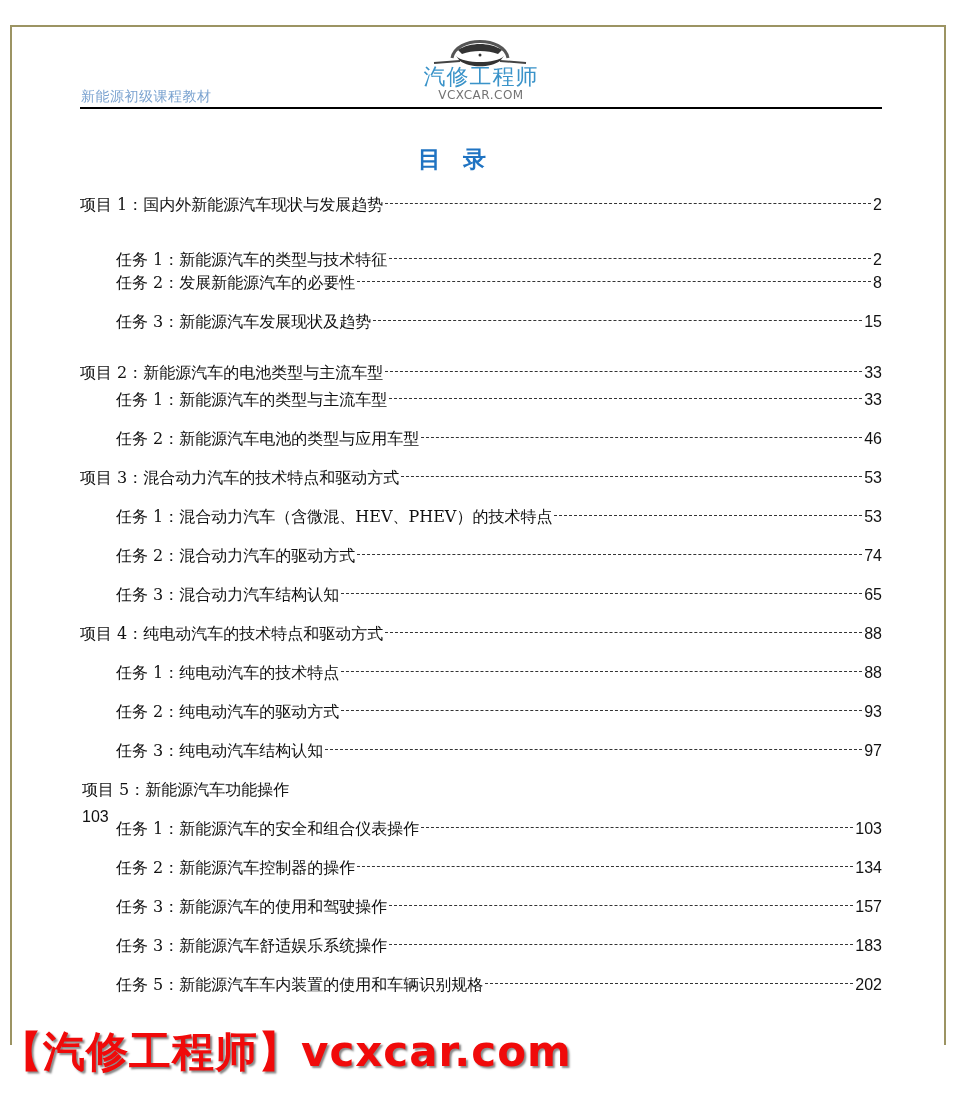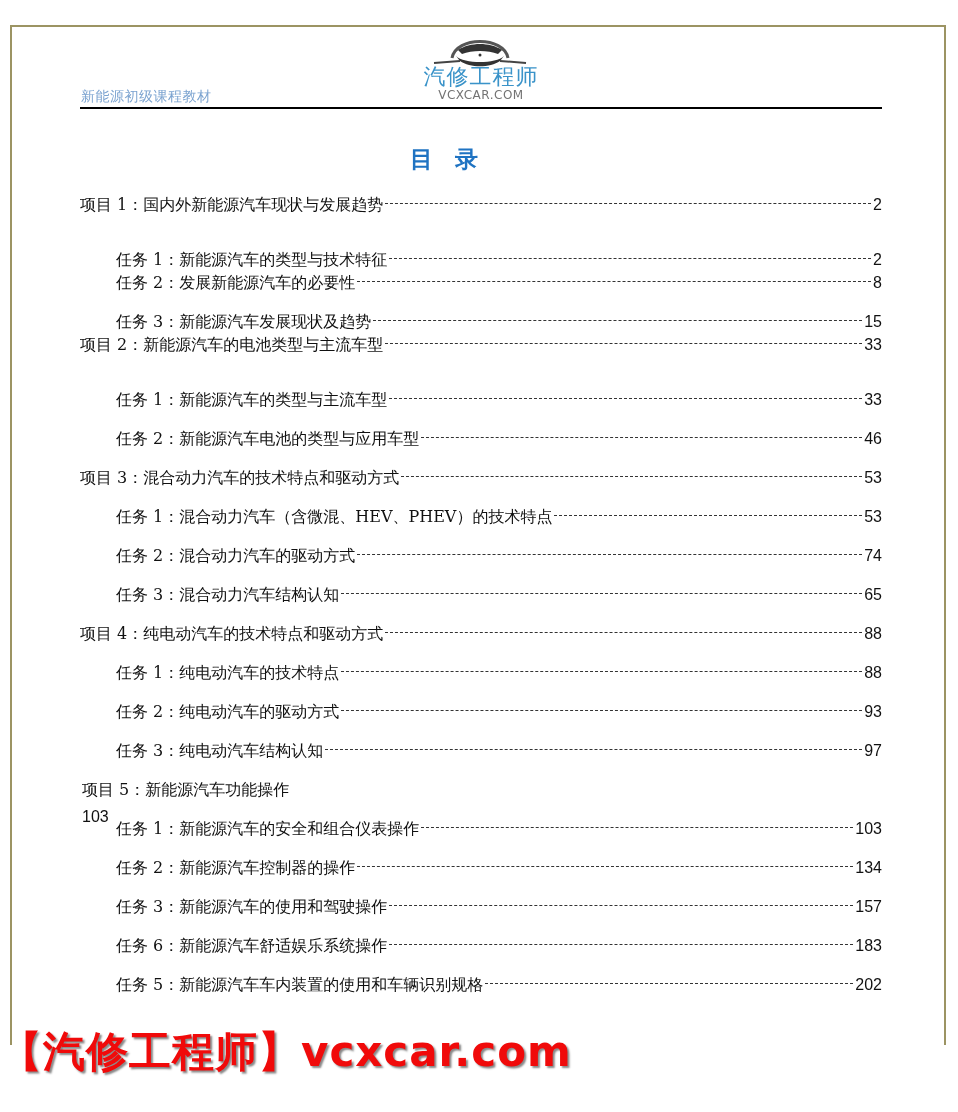--- a/index.html
+++ b/index.html
@@ -86,20 +86,21 @@
       left: 0;
       top: 144px;
       width: 888px;
       text-align: center;
       font-family: "DejaVu Sans", "Liberation Sans", sans-serif;
       font-size: 23px;
       font-weight: bold;
       color: #1f73c2;
       letter-spacing: 22px;
       text-indent: 22px;
+      padding-left: 8px;
     }
     .toc-list {
       position: absolute;
       left: 0;
       top: 192px;
       width: 958px;
     }
     .toc-row {
       position: absolute;
       height: 26px;
@@ -184,21 +185,21 @@
     <div class="toc-row level-2" style="top: 78px;">
       <span class="toc-label">任务 2：发展新能源汽车的必要性</span>
       <span class="toc-leader"></span>
       <span class="toc-page">8</span>
     </div>
     <div class="toc-row level-2" style="top: 117px;">
       <span class="toc-label">任务 3：新能源汽车发展现状及趋势</span>
       <span class="toc-leader"></span>
       <span class="toc-page">15</span>
     </div>
-    <div class="toc-row level-1" style="top: 140px;">
+    <div class="toc-row level-1" style="top: 168px;">
       <span class="toc-label">项目 2：新能源汽车的电池类型与主流车型</span>
       <span class="toc-leader"></span>
       <span class="toc-page">33</span>
     </div>
     <div class="toc-row level-2" style="top: 195px;">
       <span class="toc-label">任务 1：新能源汽车的类型与主流车型</span>
       <span class="toc-leader"></span>
       <span class="toc-page">33</span>
     </div>
     <div class="toc-row level-2" style="top: 234px;">
@@ -260,21 +261,21 @@
       <span class="toc-label">任务 2：新能源汽车控制器的操作</span>
       <span class="toc-leader"></span>
       <span class="toc-page">134</span>
     </div>
     <div class="toc-row level-2" style="top: 702px;">
       <span class="toc-label">任务 3：新能源汽车的使用和驾驶操作</span>
       <span class="toc-leader"></span>
       <span class="toc-page">157</span>
     </div>
     <div class="toc-row level-2" style="top: 741px;">
-      <span class="toc-label">任务 6：新能源汽车舒适娱乐系统操作</span>
+      <span class="toc-label">任务 3：新能源汽车舒适娱乐系统操作</span>
       <span class="toc-leader"></span>
       <span class="toc-page">183</span>
     </div>
     <div class="toc-row level-2" style="top: 780px;">
       <span class="toc-label">任务 5：新能源汽车车内装置的使用和车辆识别规格</span>
       <span class="toc-leader"></span>
       <span class="toc-page">202</span>
     </div>
   </div>
 

